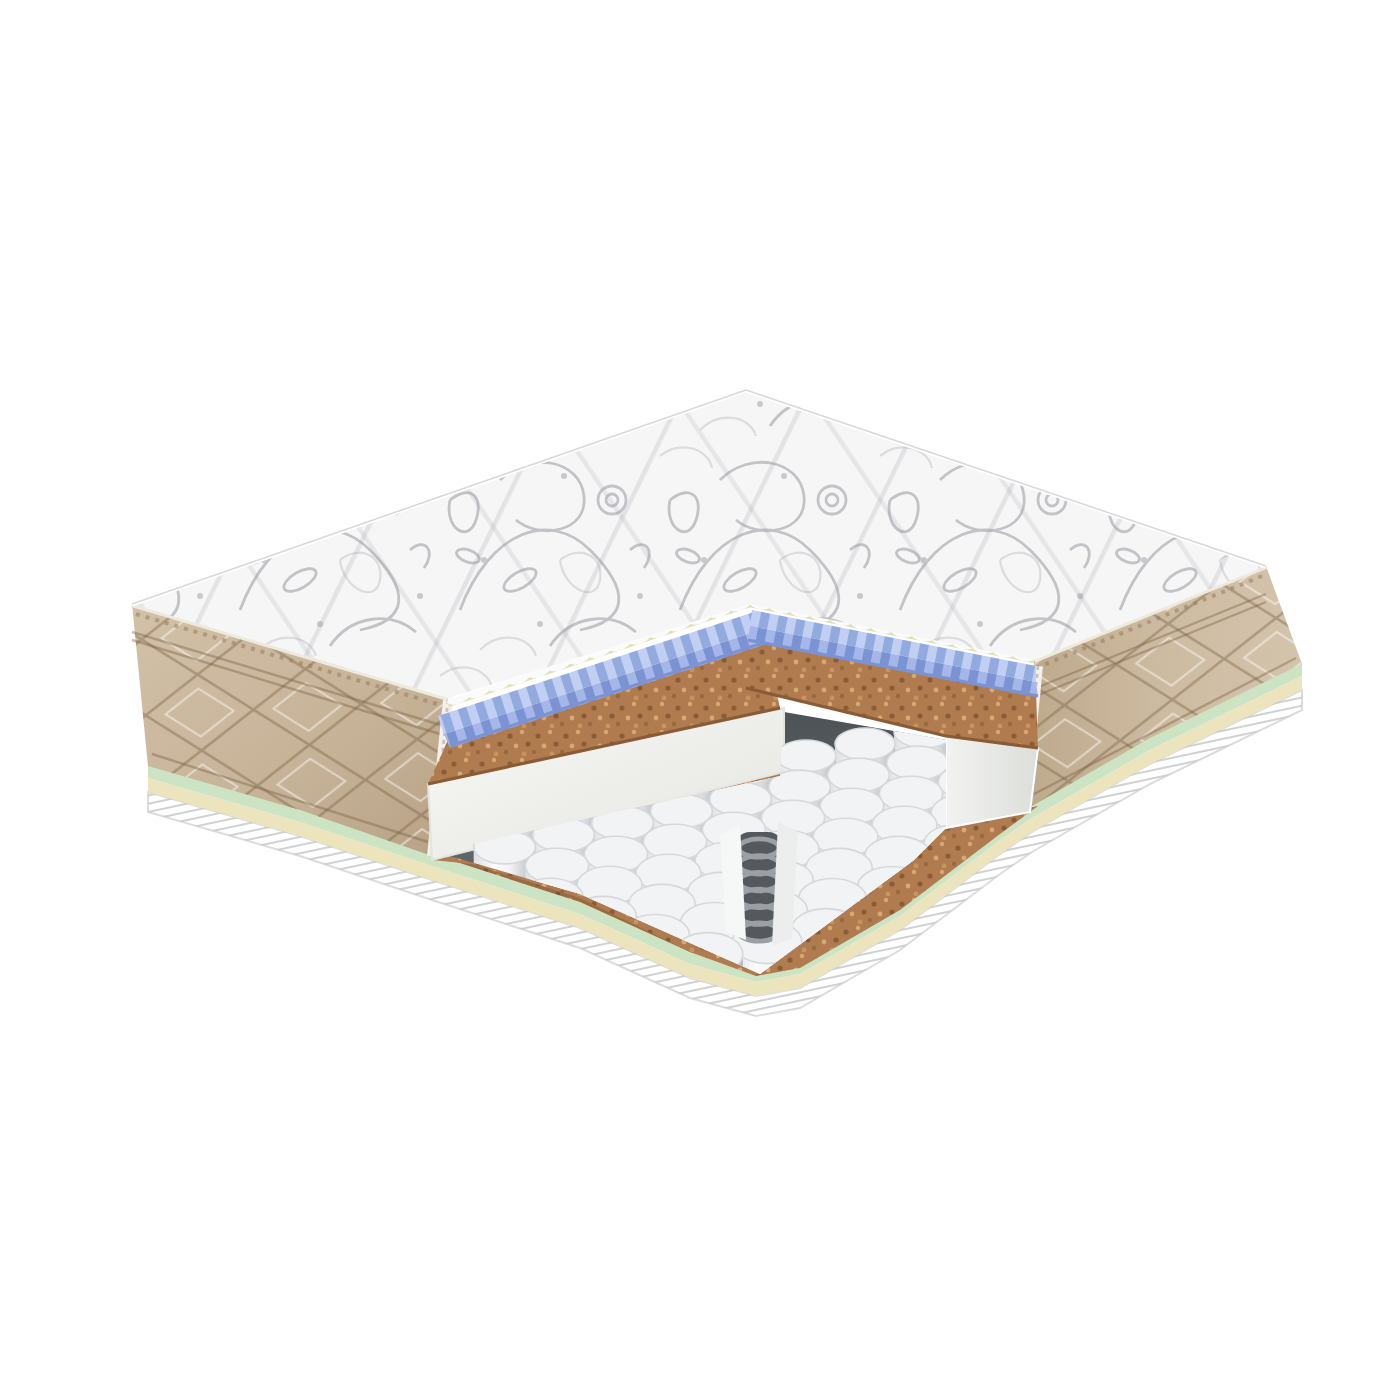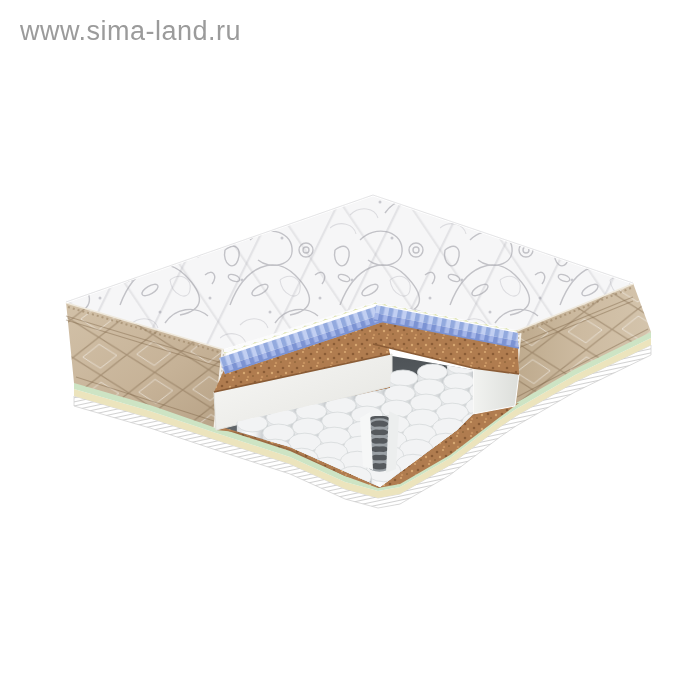--- a/index.html
+++ b/index.html
@@ -302,14 +302,13 @@
           <polygon points="66,302 373,195 633,283 517,330 375,302 224,349" fill="#f6f6f7"></polygon>
           <rect x="40" y="170" width="620" height="220" fill="url(#toile)" clip-path="url(#fabClip)"></rect>
           <rect x="40" y="170" width="620" height="220" fill="url(#q1)" clip-path="url(#fabClip)"></rect>
           <rect x="40" y="170" width="620" height="220" fill="url(#q2)" clip-path="url(#fabClip)"></rect>
           <path d="M66,302 L373,195 L633,283" stroke="#ffffff" stroke-width="2.5" fill="none"></path>
           <path d="M66,302 L373,195 L633,283" stroke="#d9d9dc" stroke-width="0.8" fill="none" stroke-dasharray="1,0"></path>
         </g>
     </g>
   </svg>
 
-  <div class="watermark">www.sima-land.ru</div>
 </div>
 
 </body></html>

